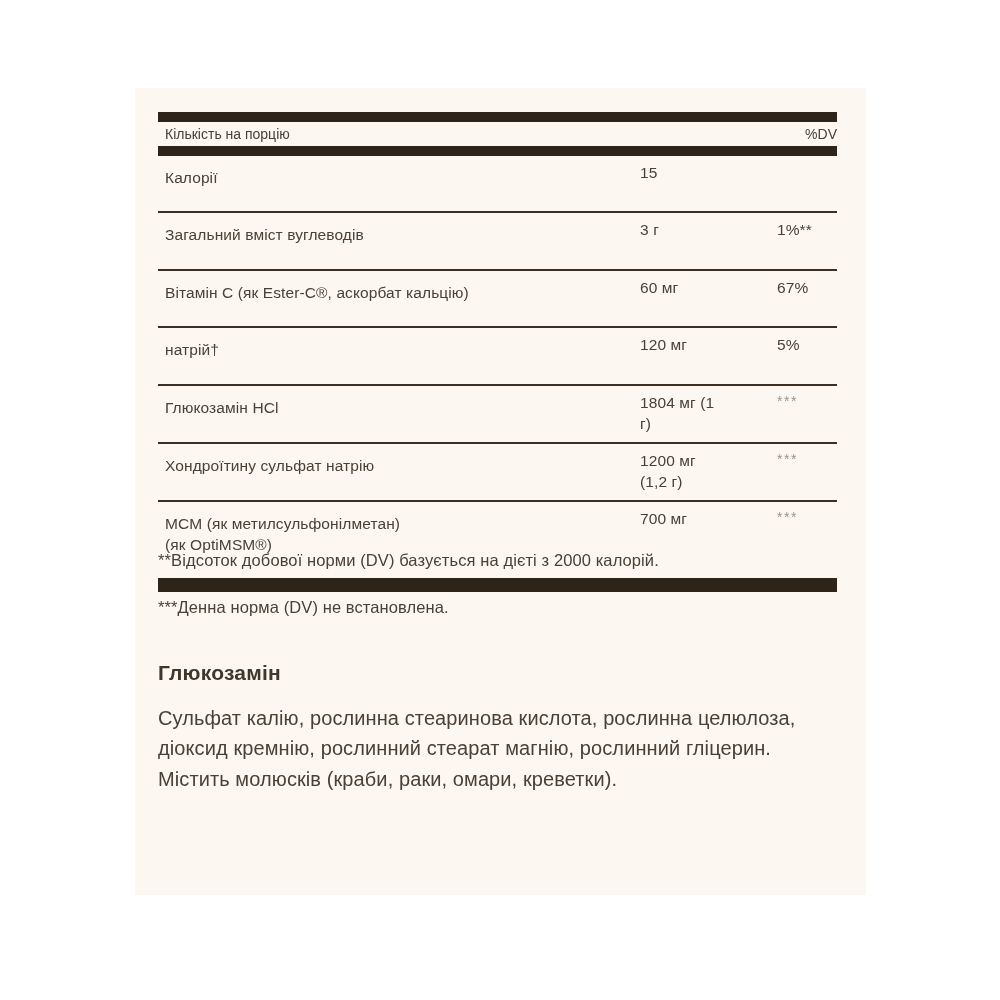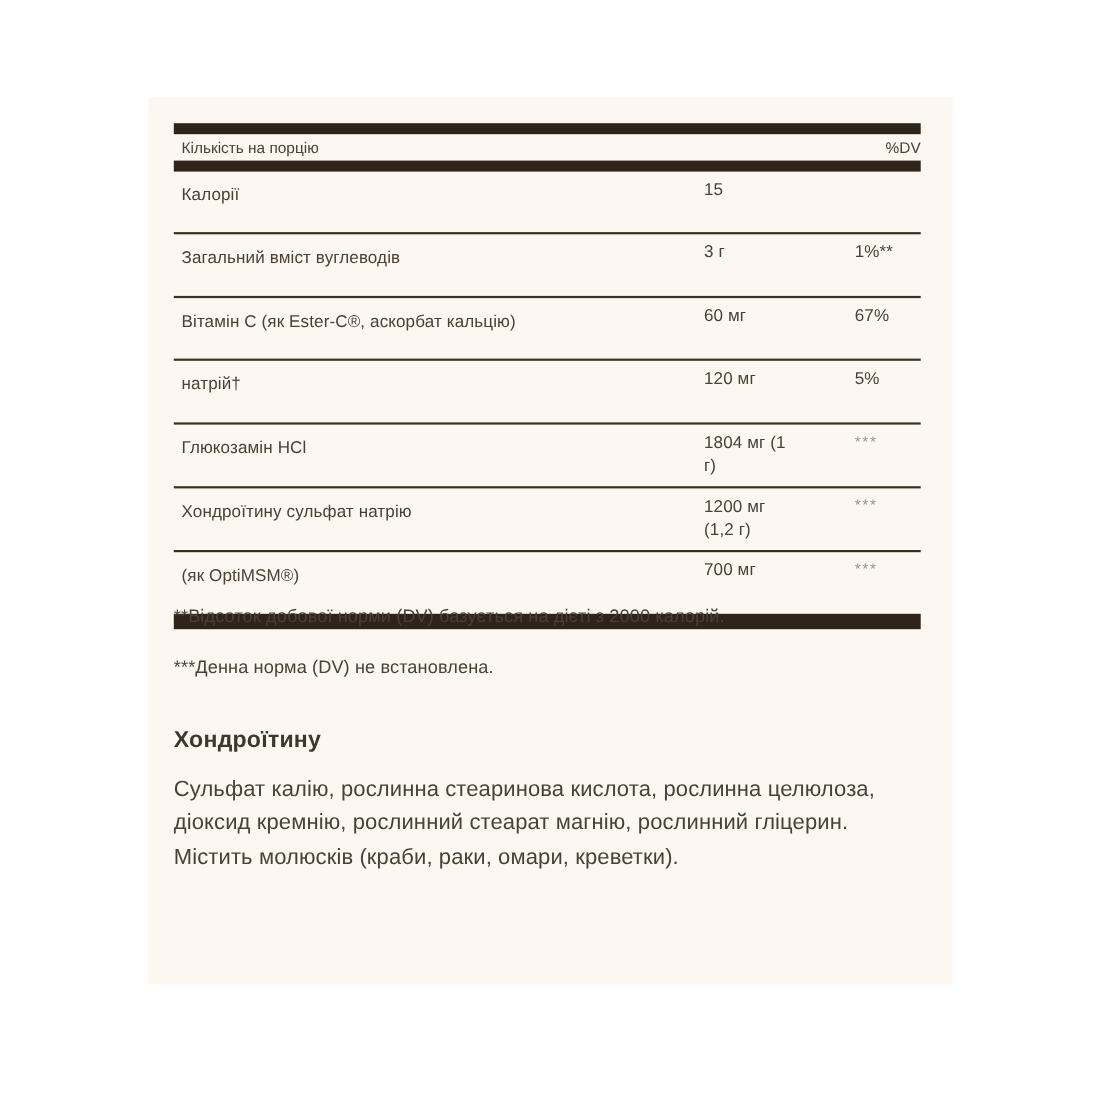--- a/index.html
+++ b/index.html
@@ -218,38 +218,39 @@
         <div class="nut-amount">
           <span class="amt-wrap">1200 мг</span>
           <span class="amt-wrap">(1,2 г)</span>
         </div>
         <div class="nut-dv stars">***</div>
       </div>
       <div class="rule"></div>
 
       <div class="nut-row">
         <div class="nut-name">
+          <span class="amt-wrap">MCM (як метилсульфонілметан)</span>
           <span class="amt-wrap">(як OptiMSM®)</span>
         </div>
         <div class="nut-amount">
           <span class="amt-wrap">700 мг</span>
         </div>
         <div class="nut-dv stars">***</div>
       </div>
 
       <div class="bar bar-bottom"></div>
     </div>
 
     <div class="footnotes">
       <div class="footnote">**Відсоток добової норми (DV) базується на дієті з 2000 калорій.</div>
       <div class="footnote">***Денна норма (DV) не встановлена.</div>
     </div>
 
     <div class="ingredients">
-      <div class="ing-title">Хондроїтину</div>
+      <div class="ing-title">Глюкозамін</div>
       <div class="ing-body">
         <p class="ing-para">Сульфат калію, рослинна стеаринова кислота, рослинна целюлоза, діоксид кремнію, рослинний стеарат магнію, рослинний гліцерин.</p>
         <p class="ing-para">Містить молюсків (краби, раки, омари, креветки).</p>
       </div>
     </div>
 
   </div>
 </div>
 
 </body></html>

